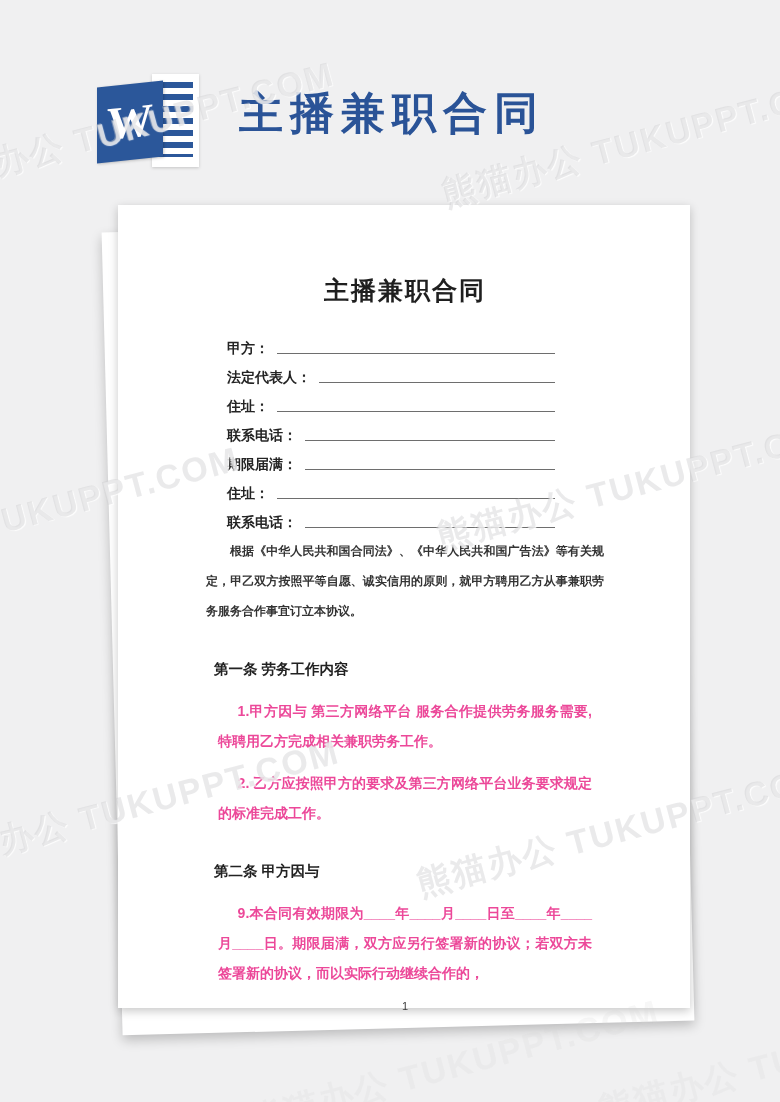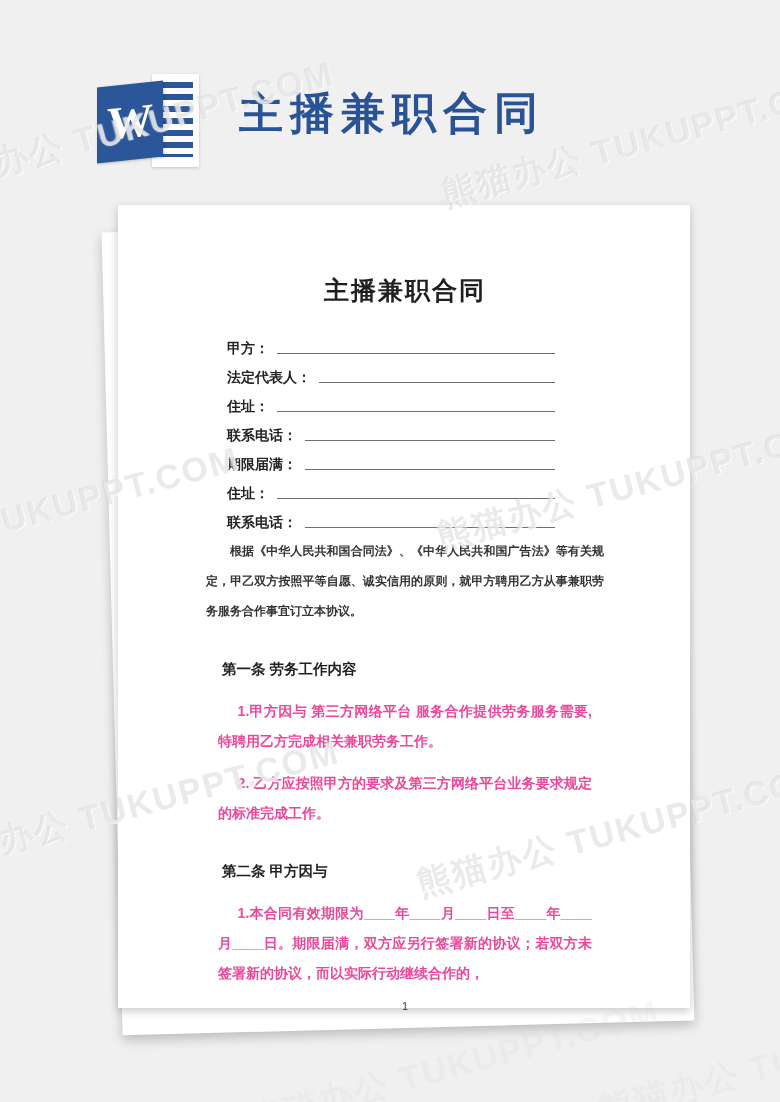--- a/index.html
+++ b/index.html
@@ -76,21 +76,21 @@
   .field-row { display: flex; align-items: flex-end; height: 29px; }
   .field-label { font-size: 14px; font-weight: 700; color: #242424; white-space: nowrap; line-height: 20px; }
   .field-line { flex: 1; margin-left: 8px; margin-bottom: 4px; border-bottom: 1px solid #6e6e6e; height: 14px; }
 
   .para {
     font-size: 12px; line-height: 30px; color: #333333; font-weight: 600;
     text-indent: 2em; margin: 4px 0 0 0; text-align: justify;
   }
   .section-heading {
     font-size: 14.5px; font-weight: 700; color: #222222;
-    margin: 28px 0 0 16px; line-height: 30px;
+    margin: 28px 0 0 8px; line-height: 30px;
   }
   .section-item {
     font-size: 14px; line-height: 30px; color: #ec4899; font-weight: 600;
     text-indent: 1.4em; margin: 12px; text-align: justify;
   }
   .page-number {
     text-align: center; font-size: 11px; color: #3c3c3c;
     margin-top: 6px; font-weight: 400;
   }
 
@@ -163,21 +163,21 @@
       </div>
     </div>
 
     <p class="para">根据《中华人民共和国合同法》、《中华人民共和国广告法》等有关规定，甲乙双方按照平等自愿、诚实信用的原则，就甲方聘用乙方从事兼职劳务服务合作事宜订立本协议。</p>
 
     <h2 class="section-heading">第一条 劳务工作内容</h2>
     <p class="section-item">1.甲方因与 第三方网络平台 服务合作提供劳务服务需要,特聘用乙方完成相关兼职劳务工作。</p>
     <p class="section-item">2. 乙方应按照甲方的要求及第三方网络平台业务要求规定的标准完成工作。</p>
 
     <h2 class="section-heading">第二条 甲方因与</h2>
-    <p class="section-item">1.本合同有效期限为____年____月____日至____年____月____日。期限届满，双方应另行签署新的协议；若双方未签署新的协议，而以实际行动继续合作的，</p>
+    <p class="section-item">9.本合同有效期限为____年____月____日至____年____月____日。期限届满，双方应另行签署新的协议；若双方未签署新的协议，而以实际行动继续合作的，</p>
 
     <div class="page-number">1</div>
   </div>
 </div>
 
 <div class="wm wm1">熊猫办公 TUKUPPT.COM</div>
 <div class="wm wm2">熊猫办公 TUKUPPT.COM</div>
 <div class="wm wm3">熊猫办公 TUKUPPT.COM</div>
 <div class="wm wm4">熊猫办公 TUKUPPT.COM</div>
 <div class="wm wm5">熊猫办公 TUKUPPT.COM</div>

